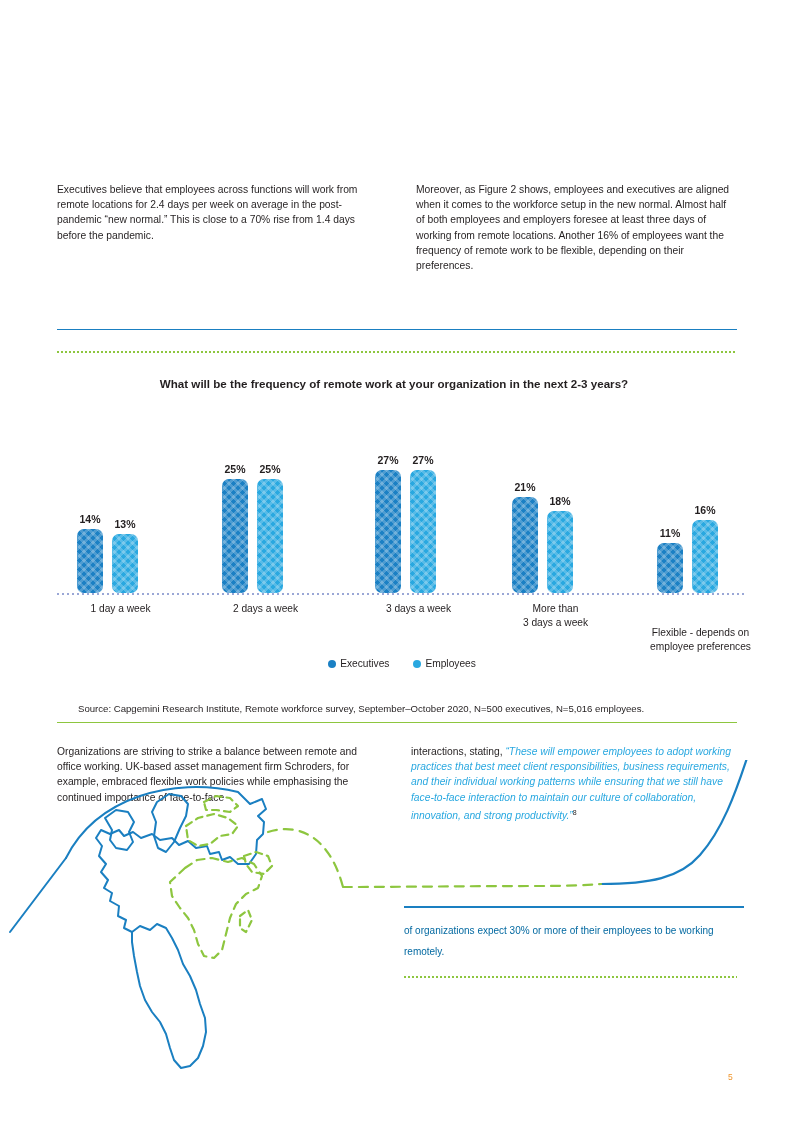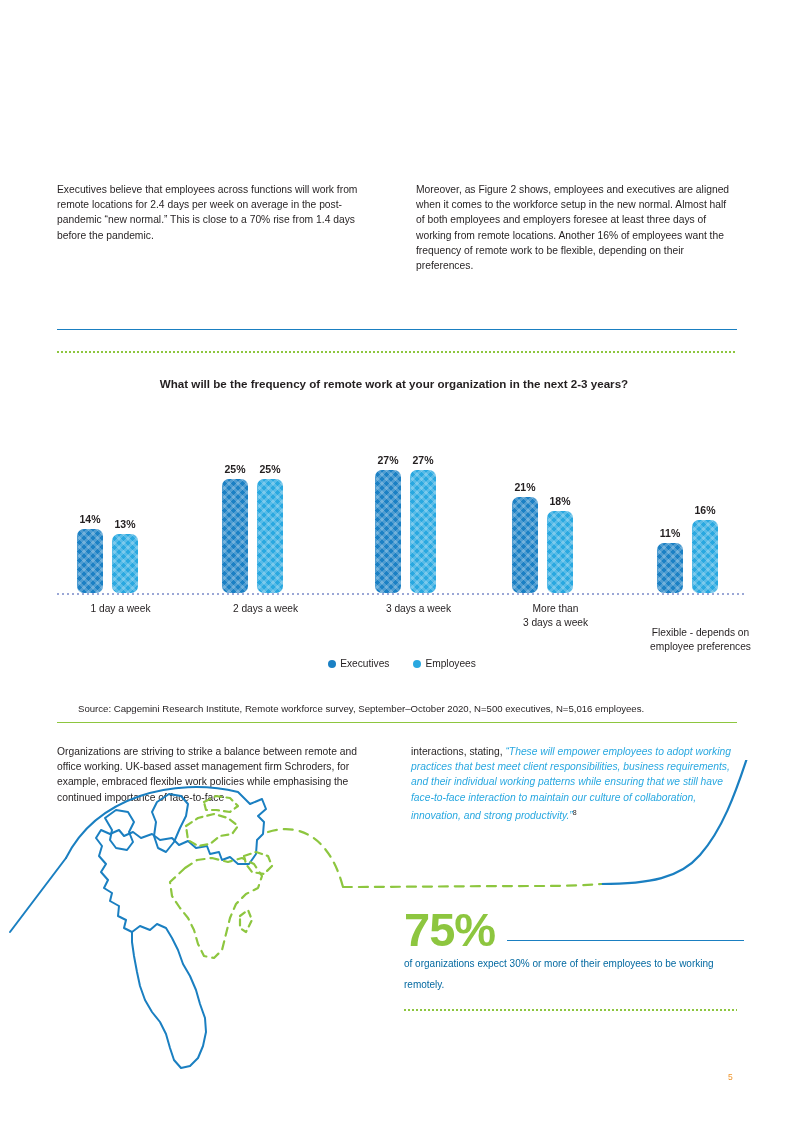--- a/index.html
+++ b/index.html
@@ -399,21 +399,20 @@
          L 180 148 L 172 136 L 170 122 Z"></path>
     <path fill="none" stroke="#8dc63f" stroke-width="2.2" stroke-dasharray="7 5" stroke-linejoin="round" stroke-linecap="round" d="M 186 66 L 198 58 L 214 54 L 228 58 L 238 66 L 232 74 L 220 76
          L 210 84 L 198 86 L 188 80 Z"></path>
     <path fill="none" stroke="#8dc63f" stroke-width="2.2" stroke-dasharray="7 5" stroke-linejoin="round" stroke-linecap="round" d="M 244 96 L 256 92 L 268 96 L 272 106 L 264 114 L 252 112 L 246 104 Z"></path>
     <path fill="none" stroke="#8dc63f" stroke-width="2.2" stroke-dasharray="7 5" stroke-linejoin="round" stroke-linecap="round" d="M 204 42 L 216 36 L 230 38 L 238 46 L 230 52 L 216 50 L 206 50 Z"></path>
     <path fill="none" stroke="#8dc63f" stroke-width="2.2" stroke-dasharray="6 5" stroke-linejoin="round" stroke-linecap="round" d="M 240 156 L 248 150 L 252 160 L 246 172 L 240 168 Z"></path>
   </svg>
 
   <div class="callout">
     <div class="callout-top">
-      <div class="big-number">75%</div>
       <div class="callout-line"></div>
     </div>
     <div class="callout-text">of organizations expect 30% or more of their employees to be working remotely.</div>
     <div class="callout-dots"></div>
   </div>
 
   <div class="page-number">5</div>
 
 </div>
 

